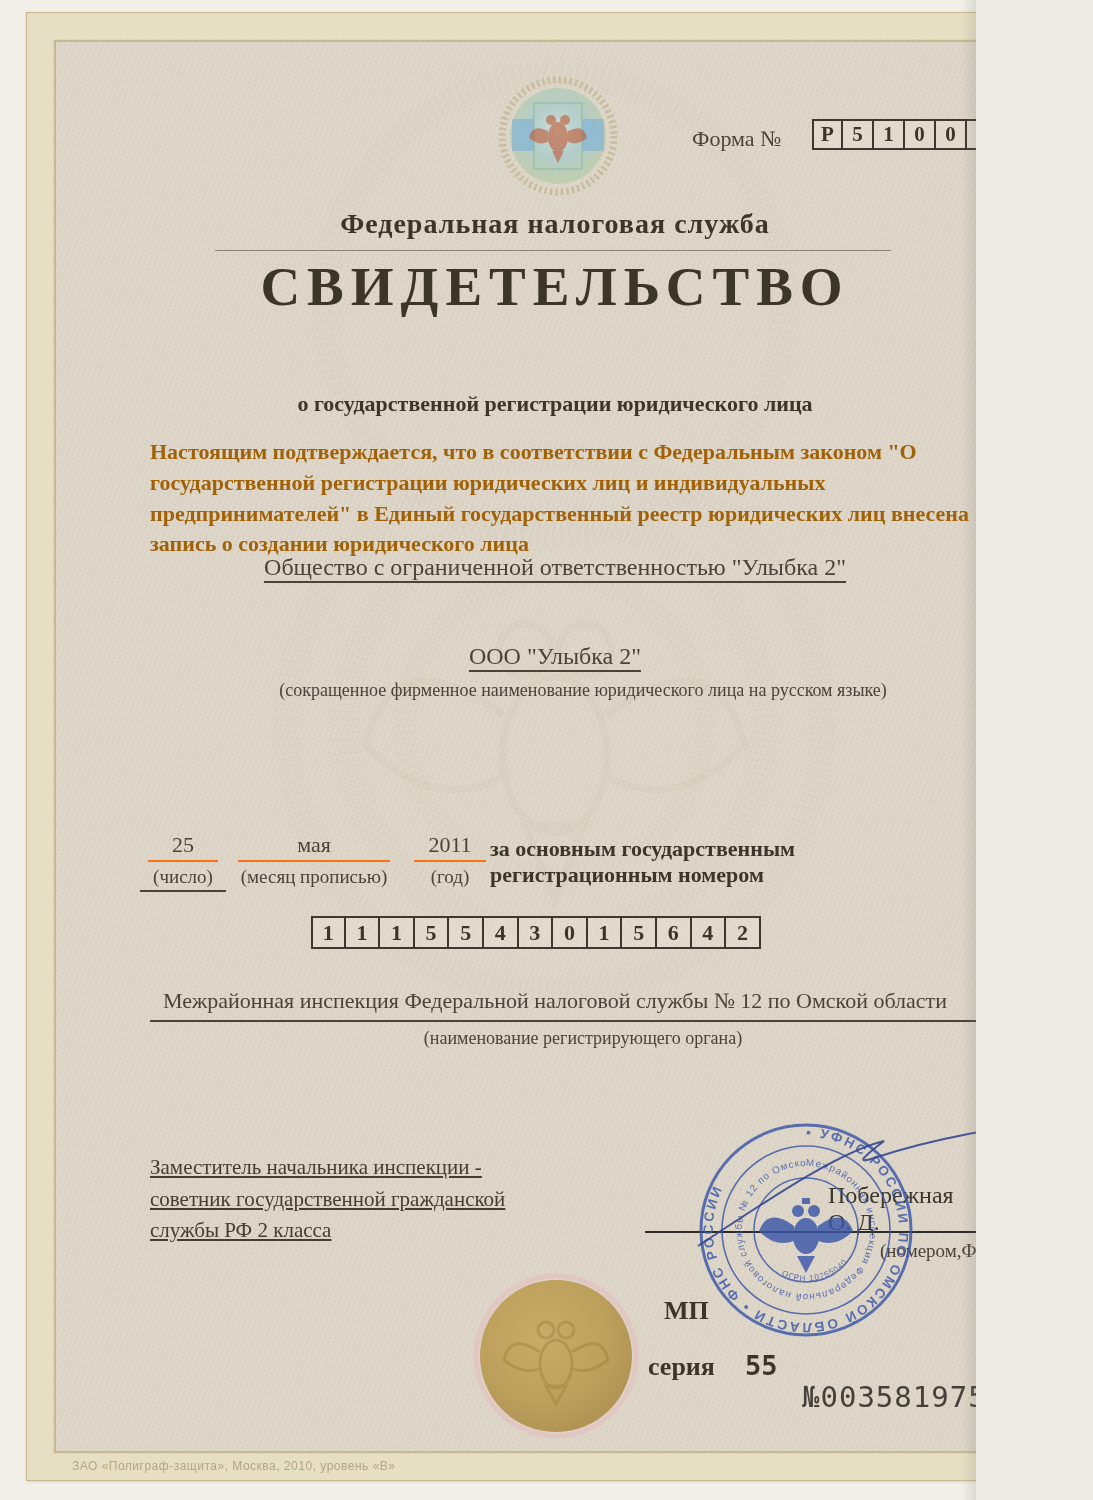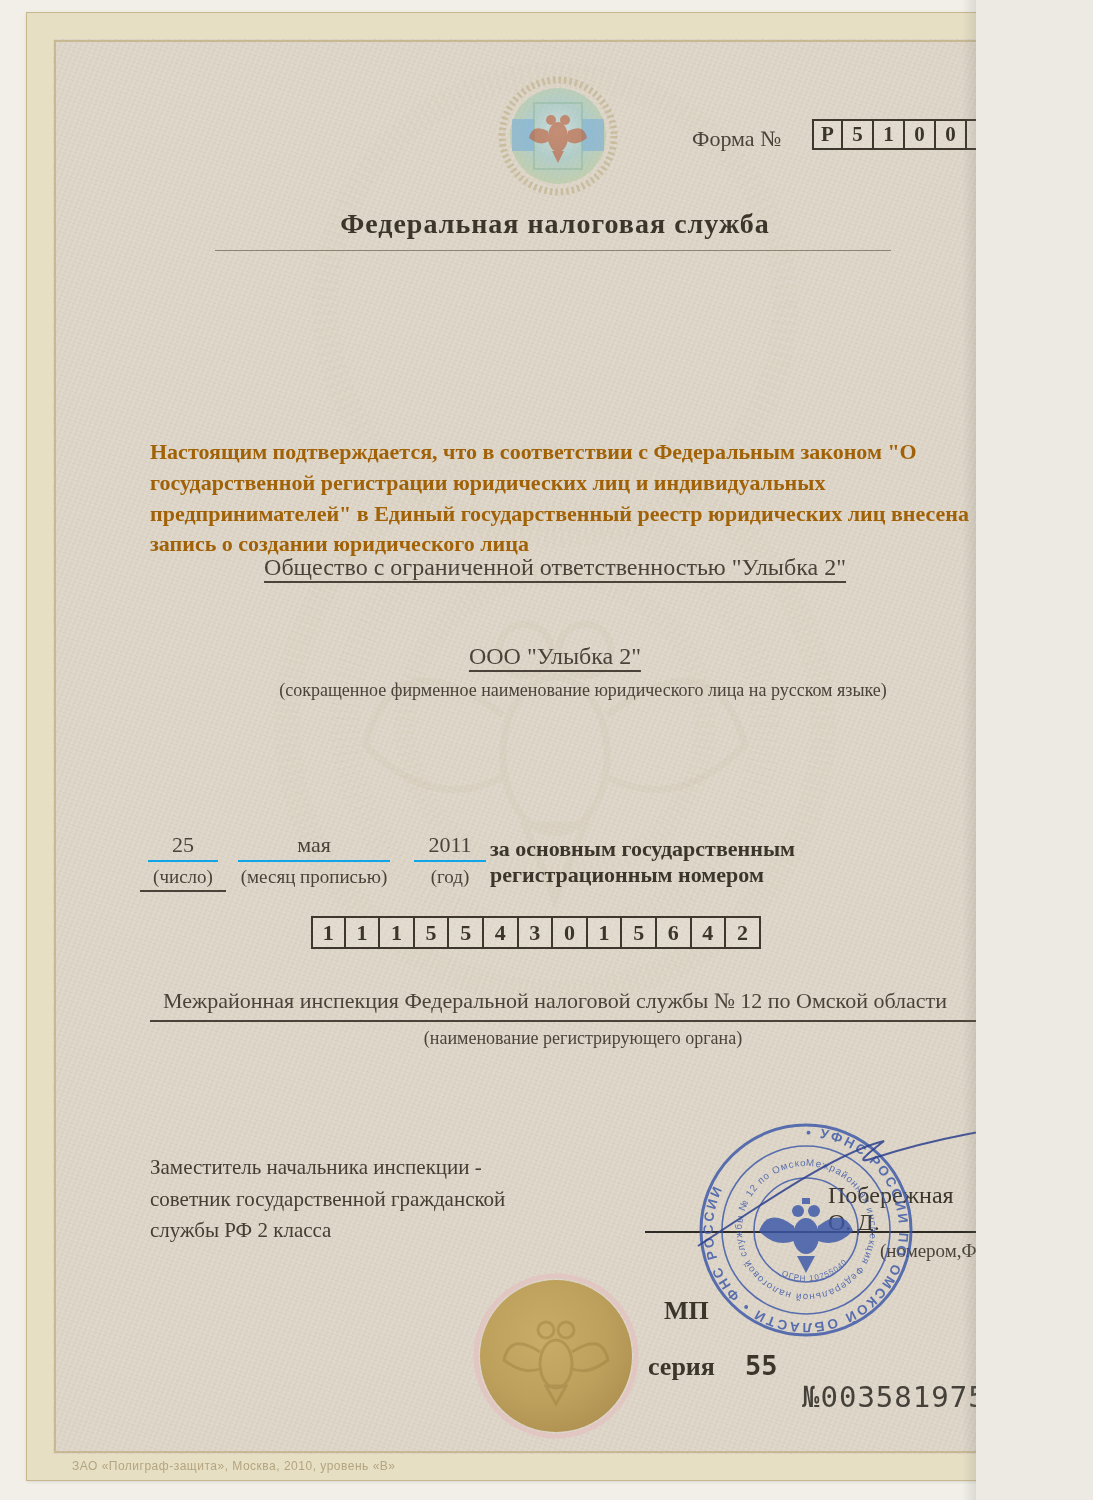--- a/index.html
+++ b/index.html
@@ -49,32 +49,32 @@
   .subtitle { top:391px; font-size:22px; }
   .paragraph { top:437px; left:150px; width:866px; font-size:22px; line-height:1.40; font-weight:bold; color:#a16207; }
 
   .uline { border-bottom:2px solid #4b4339; padding-bottom:1px;margin-top:28px; }
   .full-name { top:554px; font-size:24px; }
   .caption { font-size:18px; line-height:1.35; color:#4b4339; text-align:center; }
   .full-caption { top:589px; left:160px; width:846px; }
   .short-name { top:643px; font-size:24px; }
   .short-caption { top:678px; left:160px; width:846px; }
 
-  .field { position:absolute; text-align:center; font-size:22px; color:#4b4339; border-bottom:2px solid #0ea5e9; height:30px; }
+  .field { position:absolute; text-align:center; font-size:22px; color:#4b4339; border-bottom:2px solid #f97316; height:30px; }
   .field-label { position:absolute; text-align:center; font-size:19px; color:#4b4339; }
   .date-suffix { top:836px; left:490px; font-size:22px; }
 
   .ogrn-boxes { top:916px; left:311px; display:flex; }
   .ogrn-cell { width:34.6px; height:33px; font-size:22px; }
 
   .authority { top:988px; font-size:22px; }
   .authority-rule { top:1020px; left:150px; width:836px; height:2px; background:#4b4339; }
   .authority-caption { top:1026px; left:160px; width:846px; }
 
-  .signer-title { top:1152px; left:150px; width:420px; font-size:21px; line-height:1.5; color:#443d32; white-space:pre-line; }
+  .signer-title { top:1152px; left:150px; width:420px; font-size:21px; line-height:1.5; color:#443d32; white-space:pre-line;text-decoration:underline; }
   .sig-line { top:1231px; left:645px; width:395px; height:2px; background:#2e2b26; }
   .signer-name { top:1182px; left:828px; font-size:24px; color:#3c362c; }
   .sig-caption { top:1240px; left:880px; font-size:19px; }
   .mp { top:1296px; left:664px; font-size:26px; }
   .series-label { top:1352px; left:648px; font-size:26px; }
   .series-value { top:1350px; left:745px; font-size:27px; font-weight:bold; color:#3c352a; font-family:"DejaVu Sans Mono", monospace; }
   .serial-number { top:1380px; left:802px; font-size:29px; letter-spacing:1px; color:#45413a; font-family:"DejaVu Sans Mono", monospace; }
 
   .footer-note { top:1459px; left:72px; font-size:12px; color:#b4a580; font-family:"Liberation Sans", sans-serif; letter-spacing:.5px; }
 
@@ -141,20 +141,22 @@
       <span class="form-cell">Р</span>
       <span class="form-cell">5</span>
       <span class="form-cell">1</span>
       <span class="form-cell">0</span>
       <span class="form-cell">0</span>
       <span class="form-cell">1</span>
     </div>
 
     <div class="abs ctr bold agency">Федеральная налоговая служба</div>
     <div class="abs agency-rule"></div>
+    <div class="abs ctr bold main-title">СВИДЕТЕЛЬСТВО</div>
+    <div class="abs ctr bold subtitle">о государственной регистрации юридического лица</div>
 
     <div class="abs paragraph">Настоящим подтверждается, что в соответствии с Федеральным законом "О государственной регистрации юридических лиц и индивидуальных предпринимателей" в Единый государственный реестр юридических лиц внесена запись о создании юридического лица</div>
 
     <div class="abs ctr ink full-name"><span class="uline">Общество с ограниченной ответственностью "Улыбка 2"</span></div>
     <div class="abs ctr ink short-name"><span class="uline">ООО "Улыбка 2"</span></div>
     <div class="abs caption short-caption">(сокращенное фирменное наименование юридического лица  на русском языке)</div>
 
     <div class="field" style="top:832px; left:148px; width:70px;">25</div>
     <div class="field-label" style="top:866px; left:140px; width:86px; border-bottom:2px solid #4b4339; padding-bottom:2px;">(число)</div>
     <div class="field" style="top:832px; left:238px; width:152px;">мая</div>

